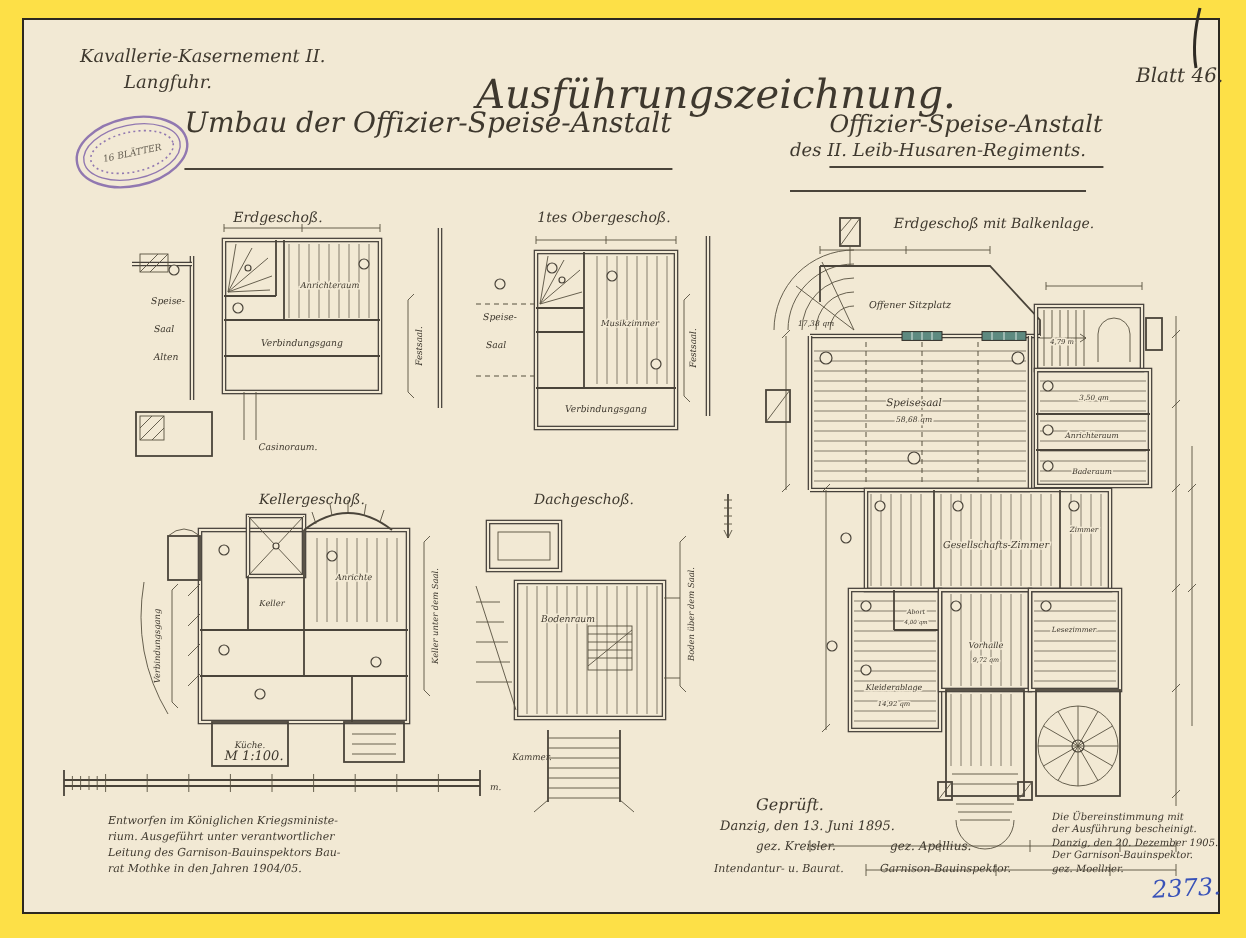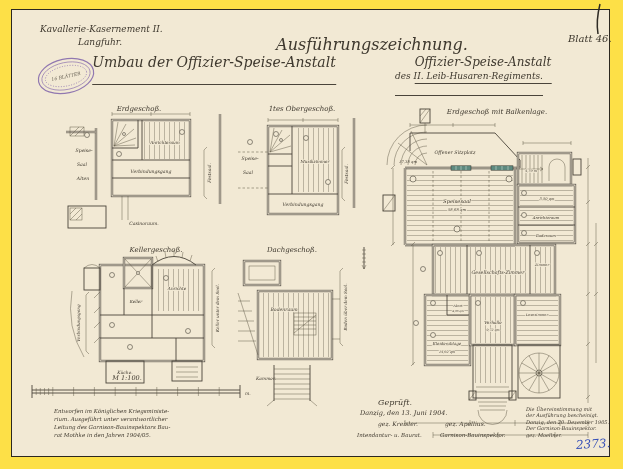--- a/index.html
+++ b/index.html
@@ -26,23 +26,23 @@
 <body>
 
 <div class="sheet">
   <div class="paper"></div>
 
   <svg style="left:588px;top:2px;" width="22" height="34" viewBox="0 0 22 34">
     <path d="M12,2 C10,10 8,20 10,32" fill="none" stroke="#2f2b24" stroke-width="1.5"></path>
   </svg>
 
   <div class="txt" style="left:40px;top:25px;font-size:9px;">Kavallerie-Kasernement II.</div>
-  <div class="txt" style="left:78px;top:38px;font-size:9px;">Langfuhr.</div>
-
-  <div class="txt ctr" style="left:372px;top:36px;font-size:16px;">Ausführungszeichnung.</div>
+  <div class="txt" style="left:62px;top:38px;font-size:9px;">Langfuhr.</div>
+
+  <div class="txt ctr" style="left:358px;top:36px;font-size:20px;">Ausführungszeichnung.</div>
   <div class="txt ctr" style="left:214px;top:55px;font-size:14px;"><span class="u1">Umbau der Offizier-Speise-Anstalt</span></div>
   <div class="txt ctr" style="left:469px;top:72px;font-size:9px;"><span class="u1">des II. Leib-Husaren-Regiments.</span></div>
   <div class="txt ctr" style="left:483px;top:56px;font-size:12px;"><span class="u1">Offizier-Speise-Anstalt</span></div>
   <div class="txt" style="left:568px;top:33px;font-size:10px;">Blatt 46.</div>
 
   <svg style="left:34px;top:55px;" width="66" height="44" viewBox="0 0 66 44">
     <g transform="rotate(-12 32 21)" opacity="0.8">
       <ellipse class="stamp-e" cx="32" cy="21" rx="28" ry="17" stroke-width="1.2"></ellipse>
       <ellipse class="stamp-e" cx="32" cy="21" rx="24.5" ry="13.5" stroke-width="0.7"></ellipse>
       <ellipse class="stamp-e" cx="32" cy="21" rx="21" ry="10" stroke-width="0.8" stroke-dasharray="1 1.6"></ellipse>
@@ -375,21 +375,21 @@
   </svg>
 
   <div class="txt" style="left:54px;top:407px;font-size:5.5px;line-height:8px;">
     <div>Entworfen im Königlichen Kriegsministe-</div>
     <div>rium. Ausgeführt unter verantwortlicher</div>
     <div>Leitung des Garnison-Bauinspektors Bau-</div>
     <div>rat Mothke in den Jahren 1904/05.</div>
   </div>
 
   <div class="txt" style="left:378px;top:399px;font-size:8px;font-style:italic;">Geprüft.</div>
-  <div class="txt" style="left:360px;top:410px;font-size:6.5px;">Danzig, den 13. Juni 1904.</div>
+  <div class="txt" style="left:360px;top:410px;font-size:6.5px;">Danzig, den 13. Juni 1895.</div>
   <div class="txt" style="left:378px;top:421px;font-size:6px;">gez. Kreisler.</div>
   <div class="txt" style="left:445px;top:421px;font-size:6px;">gez. Apellius.</div>
   <div class="txt" style="left:357px;top:432px;font-size:5.5px;">Intendantur- u. Baurat.</div>
   <div class="txt" style="left:440px;top:432px;font-size:5.5px;">Garnison-Bauinspektor.</div>
 
   <div class="txt" style="left:526px;top:406px;font-size:5px;line-height:6.4px;">
     <div>Die Übereinstimmung mit</div>
     <div>der Ausführung bescheinigt.</div>
     <div>Danzig, den 20. Dezember 1905.</div>
     <div>Der Garnison-Bauinspektor.</div>

